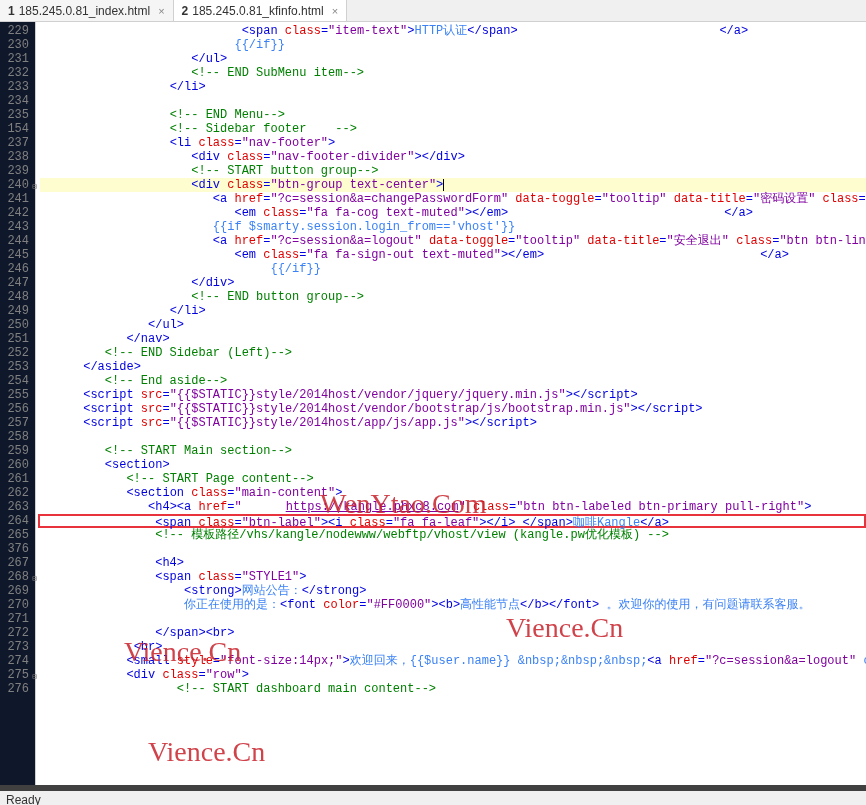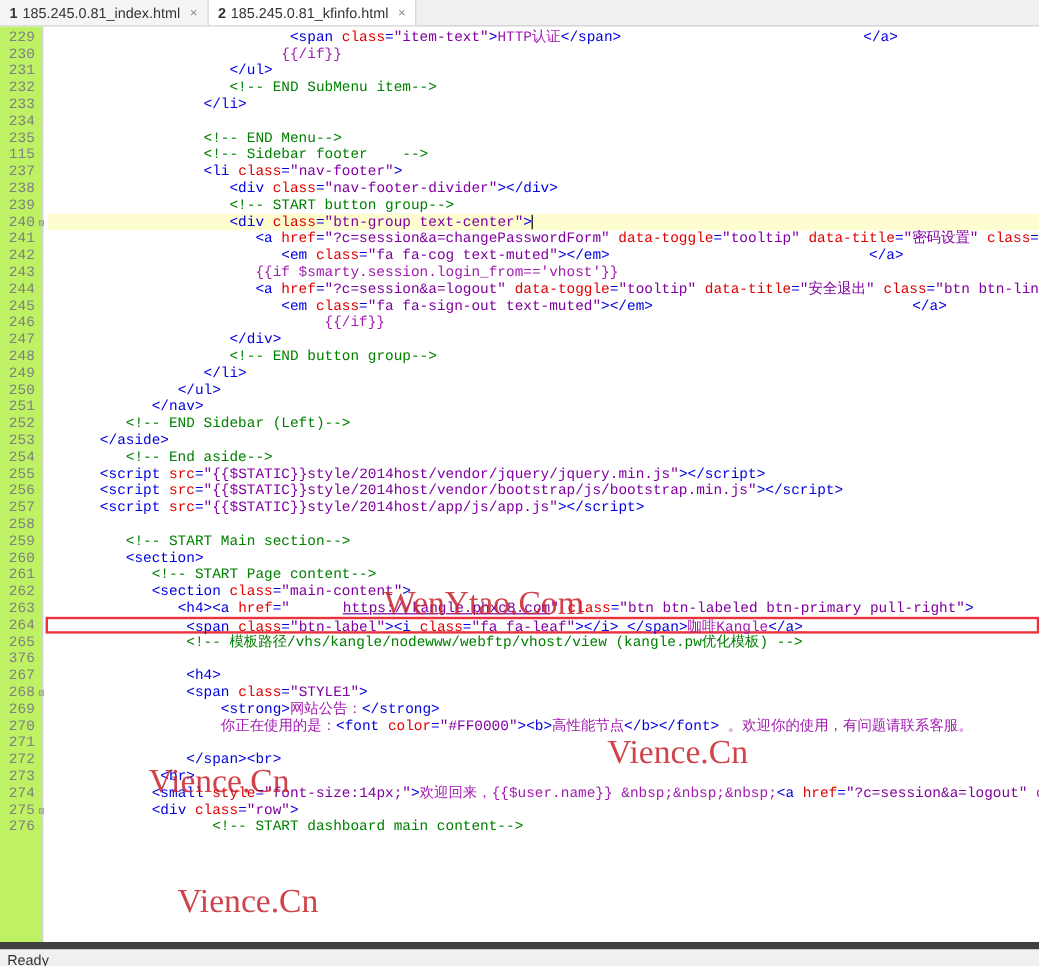--- a/index.html
+++ b/index.html
@@ -33,21 +33,21 @@
   font-size: 11px;
 }
 .tab-num { font-weight: bold; margin-right: 4px; }
 .editor {
   display: flex;
   height: calc(100vh - 42px);
   overflow: hidden;
   position: relative;
 }
 .gutter {
-  background: #bef264;
+  background: #0f172a;
   color: #808080;
   text-align: right;
   padding: 2px 6px 2px 0;
   width: 36px;
   flex-shrink: 0;
   font-size: 12px;
   line-height: 14px;
   border-right: 1px solid #d0d0d0;
   user-select: none;
 }
@@ -71,21 +71,21 @@
 .code-line { height: 14px; position: relative; }
 .code-line.current-line { background: #fdfdd0; }
 .code-line.highlight-box {
   border: 2px solid #e8323c;
   margin-left: -2px;
 }
 .tag { color: #0000e0; }
 .attr { color: #e00000; text-align: center; }
 .val { color: #8000a0; }
 .comment { color: #008000; text-align: center; }
-.txt { color: #a21caf; }
+.txt { color: #3b82f6; }
 .url { color: #8000a0; text-decoration: underline; margin-left: 44px; }
 .cursor {
   display: inline-block;
   width: 1px;
   height: 12px;
   background: #000;
   vertical-align: middle;
 }
 .watermark {
   position: absolute;
@@ -122,21 +122,21 @@
 
 <div class="editor">
   <div class="gutter" id="gutter">
       <div class="gutter-line">229</div>
       <div class="gutter-line">230</div>
       <div class="gutter-line">231</div>
       <div class="gutter-line">232</div>
       <div class="gutter-line">233</div>
       <div class="gutter-line">234</div>
       <div class="gutter-line">235</div>
-      <div class="gutter-line">115</div>
+      <div class="gutter-line">154</div>
       <div class="gutter-line">237</div>
       <div class="gutter-line">238</div>
       <div class="gutter-line">239</div>
       <div class="gutter-line">240<span class="fold-marker">⊟</span></div>
       <div class="gutter-line">241</div>
       <div class="gutter-line">242</div>
       <div class="gutter-line">243</div>
       <div class="gutter-line">244</div>
       <div class="gutter-line">245</div>
       <div class="gutter-line">246</div>

